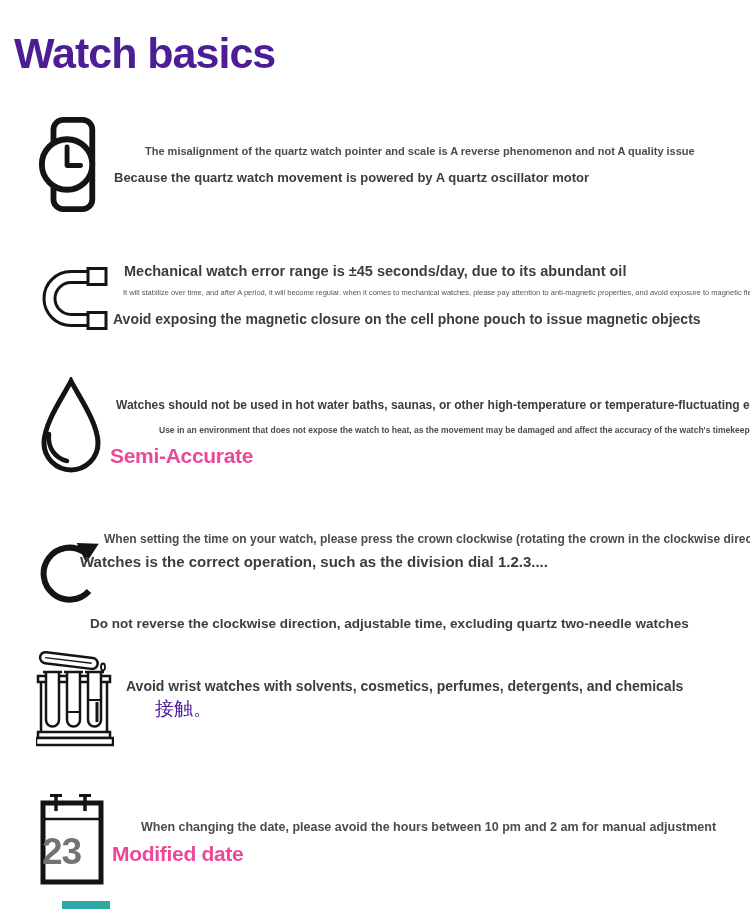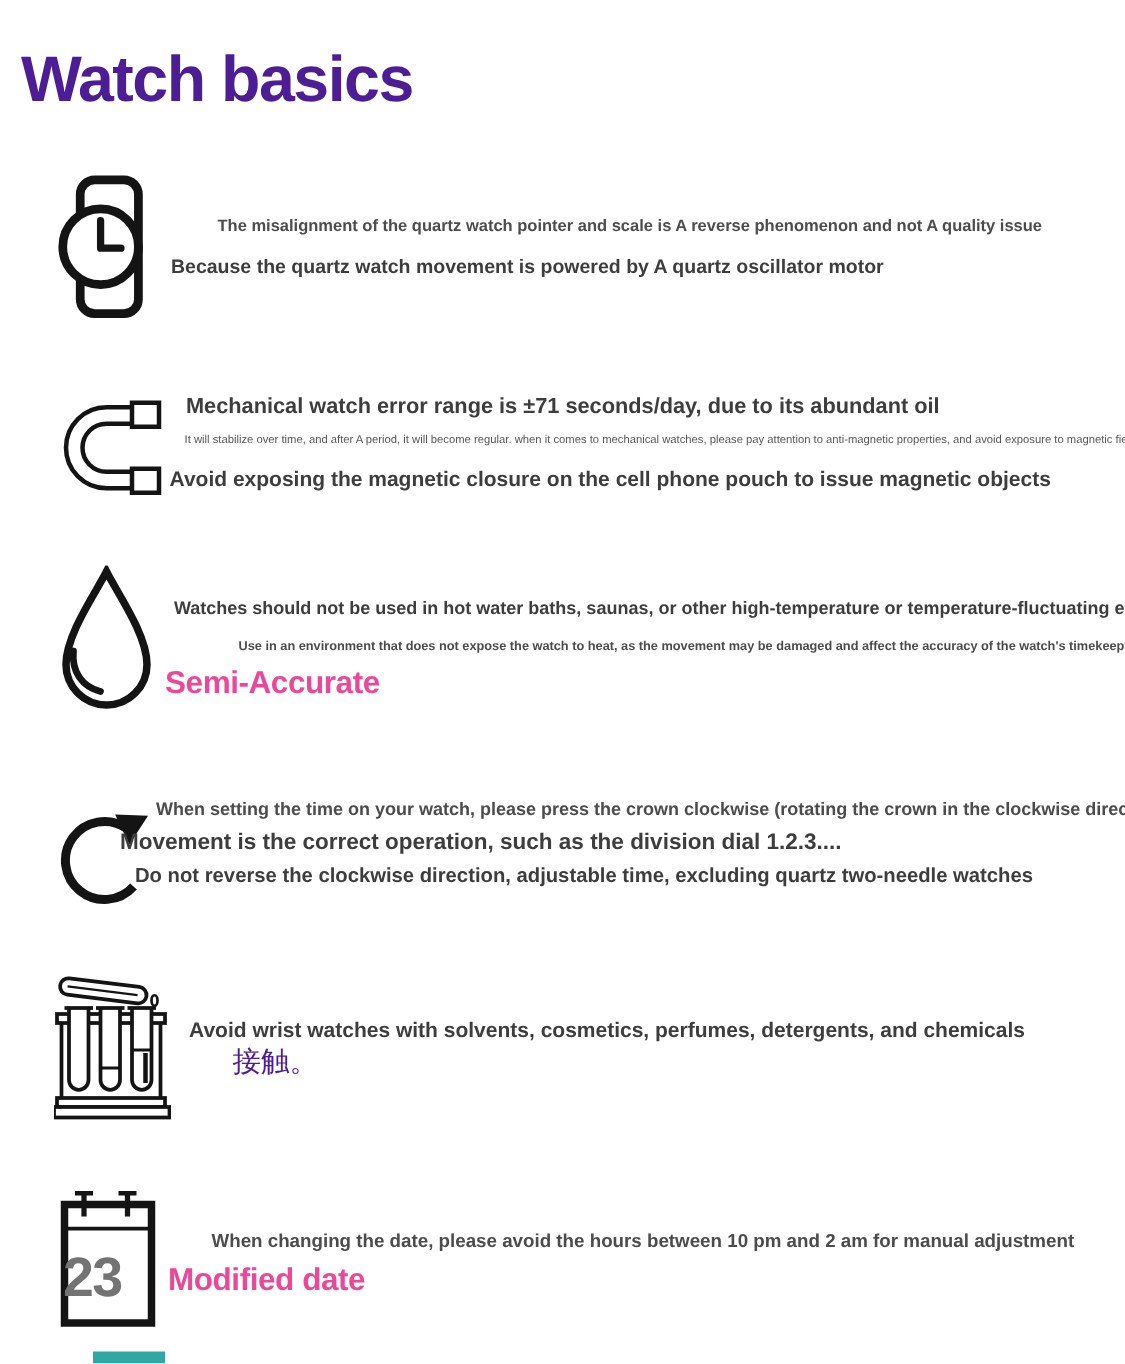--- a/index.html
+++ b/index.html
@@ -39,21 +39,21 @@
 
 <div>
   <div class="icon-box" style="left:38px;top:265px;width:72px;height:66px;">
     <svg viewBox="0 0 72 66">
       <path d="M60 12 H33 a21.5 21.5 0 0 0 0 43 H60" fill="none" stroke="#141414" stroke-width="14"></path>
       <path d="M60 12 H33 a21.5 21.5 0 0 0 0 43 H60" fill="none" stroke="#ffffff" stroke-width="8"></path>
       <rect x="50" y="3.5" width="18" height="16" fill="#fff" stroke="#141414" stroke-width="3"></rect>
       <rect x="50" y="47.5" width="18" height="16" fill="#fff" stroke="#141414" stroke-width="3"></rect>
     </svg>
   </div>
-  <div class="abs headline" style="left:124px;top:263px;font-size:14.5px;">Mechanical watch error range is ±71 seconds/day, due to its abundant oil</div>
+  <div class="abs headline" style="left:124px;top:263px;font-size:14.5px;">Mechanical watch error range is ±45 seconds/day, due to its abundant oil</div>
   <div class="abs tiny" style="left:123px;top:288px;font-size:7.5px;">It will stabilize over time, and after A period, it will become regular. when it comes to mechanical watches, please pay attention to anti-magnetic properties, and avoid exposure to magnetic fields</div>
   <div class="abs headline" style="left:113px;top:311px;font-size:14px;">Avoid exposing the magnetic closure on the cell phone pouch to issue magnetic objects</div>
 </div>
 
 <div>
   <div class="icon-box" style="left:36px;top:377px;width:70px;height:98px;">
     <svg viewBox="0 0 70 98">
       <path d="M35 4 C 28 18 8 46 8 66 a27 27 0 0 0 54 0 C 62 46 42 18 35 4 Z" fill="#fff" stroke="#141414" stroke-width="5"></path>
       <path d="M13 57 C 11.5 71 19 81 31 84" fill="none" stroke="#141414" stroke-width="4.5" stroke-linecap="round"></path>
     </svg>
@@ -64,22 +64,22 @@
 </div>
 
 <div>
   <div class="icon-box" style="left:36px;top:527px;width:70px;height:76px;">
     <svg viewBox="0 0 70 76">
       <path d="M53 64 A 26 26 0 1 1 48 25" fill="none" stroke="#141414" stroke-width="6"></path>
       <polygon points="42,30 53,11 64,31" fill="#141414" transform="rotate(62 53 22)"></polygon>
     </svg>
   </div>
   <div class="abs note" style="left:104px;top:532px;font-size:12px;">When setting the time on your watch, please press the crown clockwise (rotating the crown in the clockwise direction)</div>
-  <div class="abs headline" style="left:80px;top:553px;font-size:15px;">Movement is the correct operation, such as the division dial 1.2.3....</div>
-  <div class="abs headline" style="left:90px;top:576px;font-size:13.5px;">Do not reverse the clockwise direction, adjustable time, excluding quartz two-needle watches</div>
+  <div class="abs headline" style="left:80px;top:553px;font-size:15px;">Watches is the correct operation, such as the division dial 1.2.3....</div>
+  <div class="abs headline" style="left:90px;top:616px;font-size:13.5px;">Do not reverse the clockwise direction, adjustable time, excluding quartz two-needle watches</div>
 </div>
 
 <div>
   <div class="icon-box" style="left:36px;top:646px;width:78px;height:102px;">
     <svg viewBox="0 0 78 102">
       <g transform="rotate(7 8 12)">
         <rect x="4" y="6" width="58" height="11" rx="5.5" fill="#fff" stroke="#141414" stroke-width="2.5"></rect>
         <line x1="9" y1="11.5" x2="56" y2="11.5" stroke="#141414" stroke-width="1.5"></line>
       </g>
       <ellipse cx="67" cy="21" rx="2" ry="3.5" fill="none" stroke="#141414" stroke-width="1.8"></ellipse>

